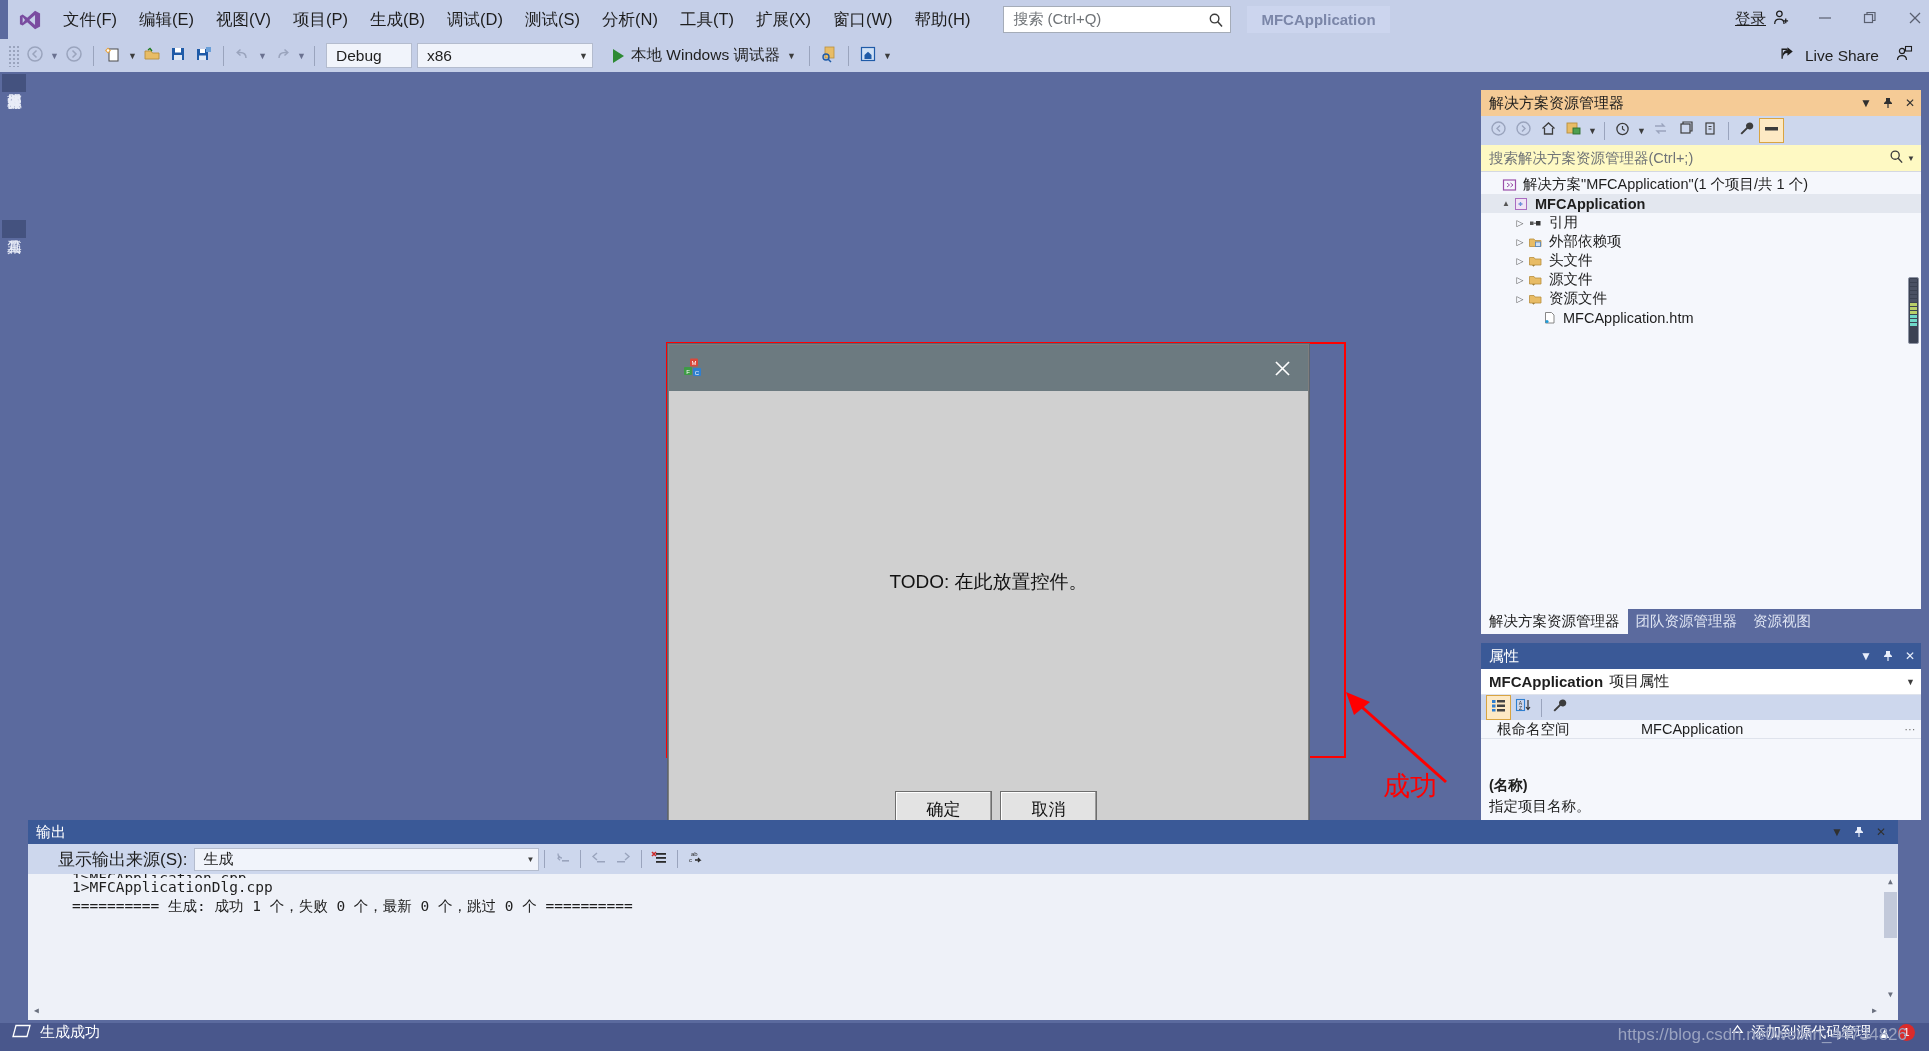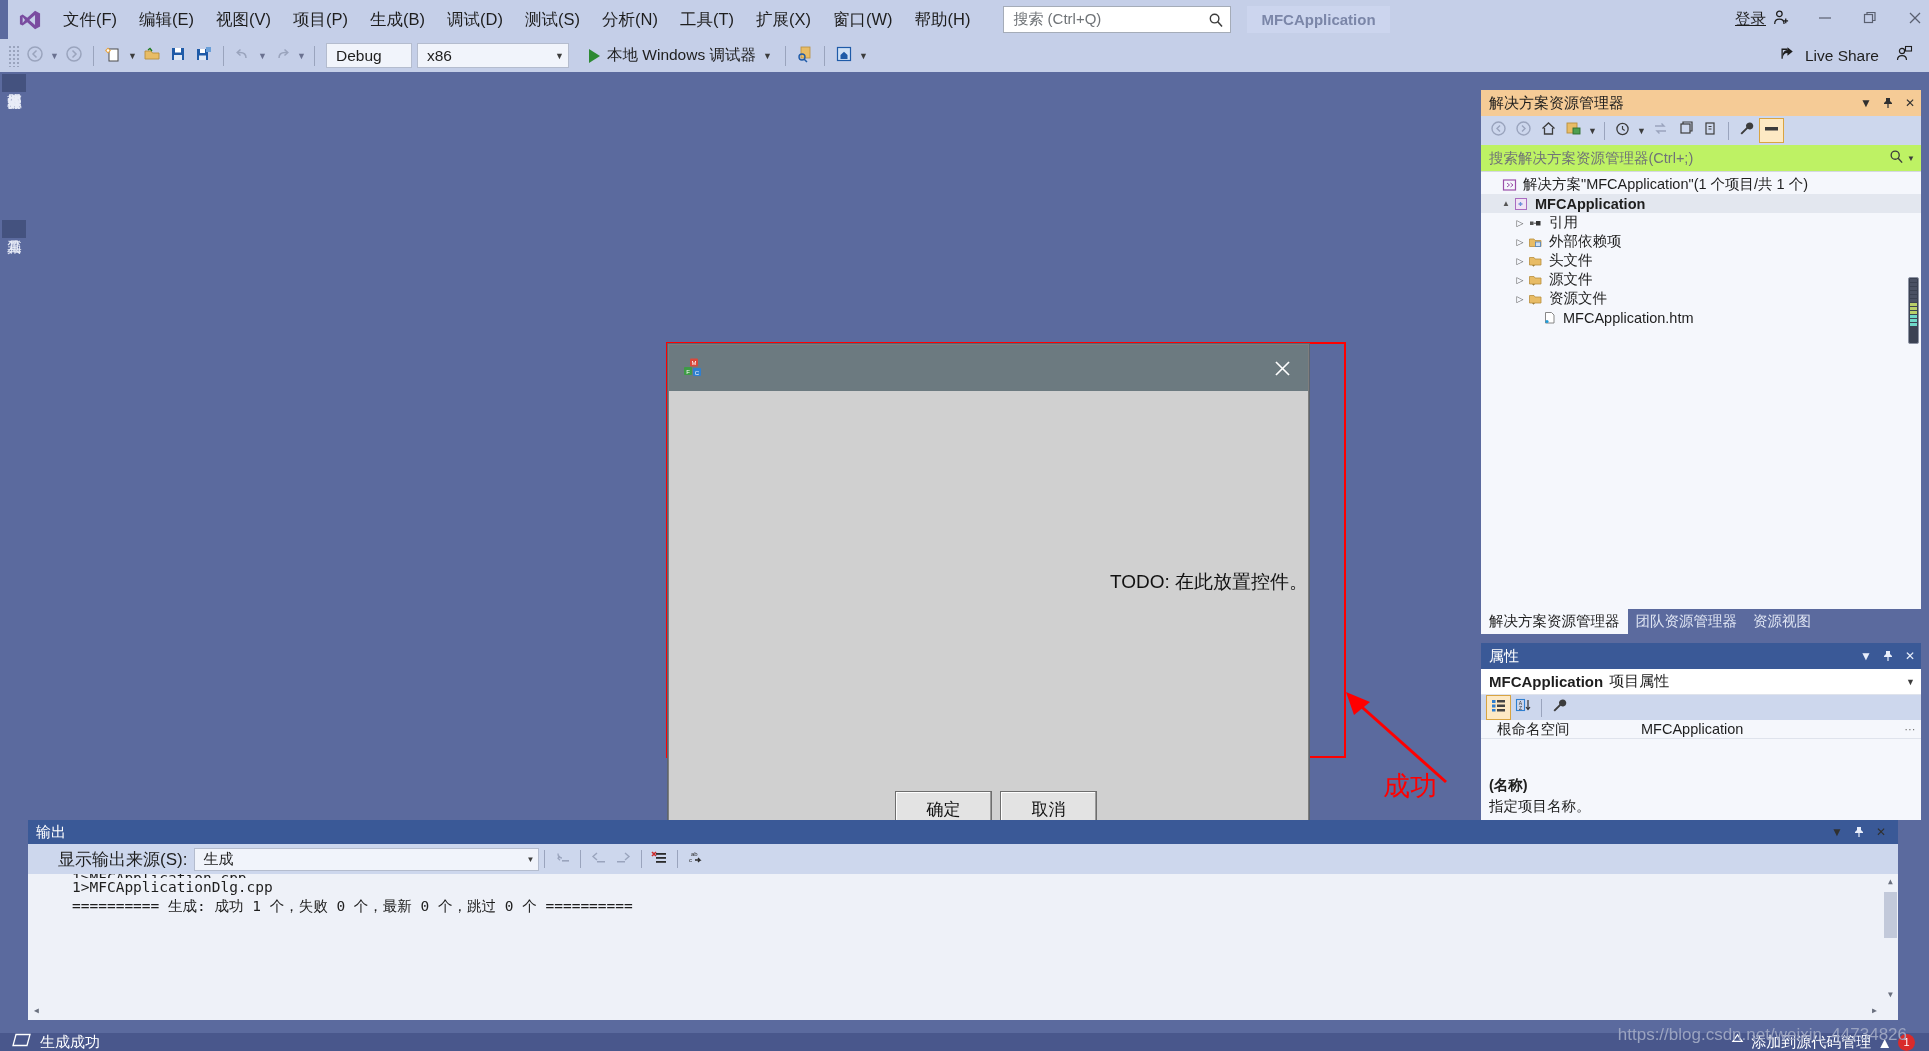--- a/index.html
+++ b/index.html
@@ -156,21 +156,21 @@
     display: flex; align-items: center; justify-content: center;
     color: #ffffff; font-size: 22px; font-weight: 300;
   }
   .mfc-body {
     position: relative;
     height: calc(100% - 46px);
     background: #d0d0d0;
   }
   .todo {
     position: absolute; left: 0; right: 0; top: 178px;
-    text-align: right; font-size: 19px; color: #111;
+    text-align: center; font-size: 19px; color: #111;
   }
   .mfc-btn {
     position: absolute; top: 400px;
     width: 97px; height: 36px;
     background: #e3e3e3;
     border: 1px solid #6e6e6e;
     box-shadow: inset -1px -1px 0 #9a9a9a, inset 1px 1px 0 #ffffff;
     font-size: 17px; color: #111;
     display: flex; align-items: center; justify-content: center;
   }
@@ -207,21 +207,21 @@
   .panel-head.blue .ph-btn { color: #e8eefb; }
   .sln-toolbar {
     height: 29px; background: #cdd7ed;
     display: flex; align-items: center; padding-left: 5px;
   }
   .sb { width: 25px; height: 25px; display: flex; align-items: center; justify-content: center; }
   .sb svg { width: 17px; height: 17px; }
   .sb-sep { width: 1px; height: 18px; background: #9aa4bd; margin: 0 5px; }
   .sb.active { background: #fde9c4; border: 1px solid #d9a441; }
   .sln-search {
-    height: 27px; background: #bef264; border-bottom: 1px solid #d4d8e2;
+    height: 27px; background: #fef9c3; border-bottom: 1px solid #d4d8e2;
     display: flex; align-items: center; padding: 0 6px 0 8px;
   }
   .sln-search .ph { flex: 1; font-size: 14.5px; color: #6f7377; }
   .sln-tree { flex: 1; position: relative; overflow: hidden; background: #f5f7fc; }
   .trow {
     height: 19px; display: flex; align-items: center;
     font-size: 14.5px; color: #1e1e1e; white-space: nowrap;
   }
   .trow.sel { background: #e3e7ef; }
   .trow.bold { font-weight: bold; }
@@ -323,23 +323,23 @@
   .out-hsb {
     position: absolute; left: 0; right: 15px; bottom: 0; height: 17px;
     background: #eef1f8;
   }
   .out-hsb .ar { position: absolute; top: 0; width: 17px; height: 17px;
                  display: flex; align-items: center; justify-content: center;
                  font-size: 8px; color: #6a707e; }
 
   
   .statusbar {
-    position: absolute; left: 0; bottom: 0; width: 1929px; height: 18px;
+    position: absolute; left: 0; bottom: 0; width: 1929px; height: 28px;
     background: #49578c;
-    display: flex; align-items: center;
+    display: flex; align-items: flex-start;
   }
   .status-left { display: flex; align-items: center; gap: 9px; padding-left: 12px; }
   .status-left .t { font-size: 15px; color: #ffffff; }
   .status-right {
     margin-left: auto; display: flex; align-items: center; gap: 6px;
     padding-right: 14px; font-size: 15px; color: #ffffff;
   }
   .watermark {
     position: absolute; right: 22px; bottom: 6px;
     font-size: 17px; color: #9aa3c0;
@@ -491,21 +491,21 @@
     </div>
     <div class="tb-caret">
       <span style="font-size:9px;color:#6a7190;">▼</span>
     </div>
     <div class="tb-sep"></div>
 
     <div class="combo" style="width:86px;gap:33px;">
       <span class="cv">Debug</span>
       <span class="ca">▼</span>
     </div>
-    <div class="combo" style="width:152px;">
+    <div class="combo" style="width:176px;">
       <span class="cv">x86</span>
       <span class="ca">▼</span>
     </div>
 
     <div class="run-btn">
       <span class="tri"></span>
       <span>本地 Windows 调试器</span>
       <span style="font-size:9px;color:#3c3c3c;">▼</span>
     </div>
     <div class="tb-sep"></div>

